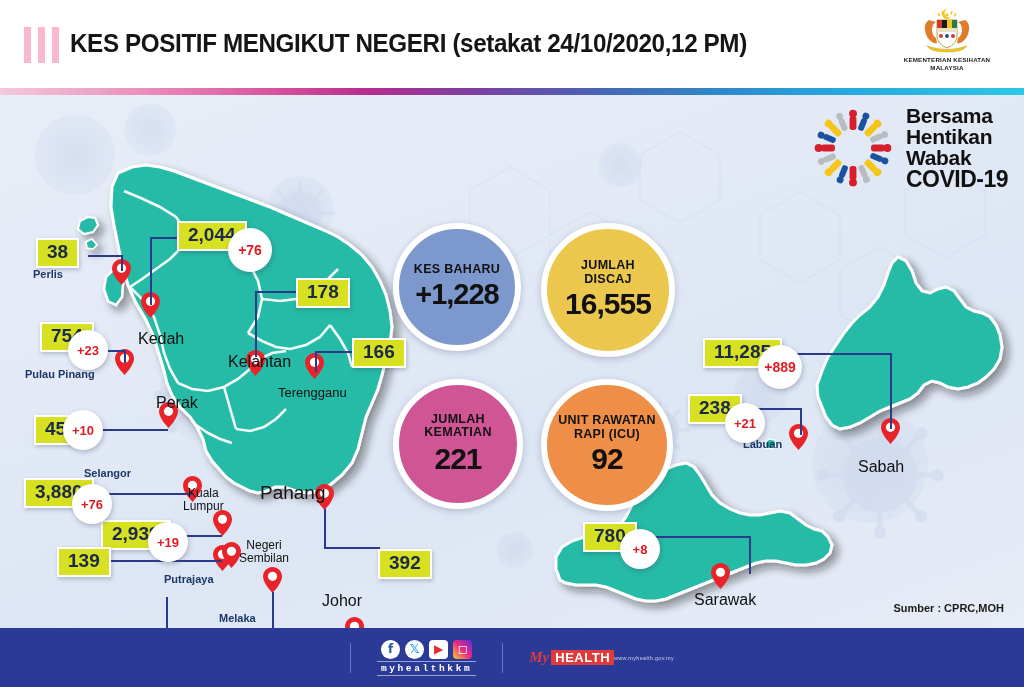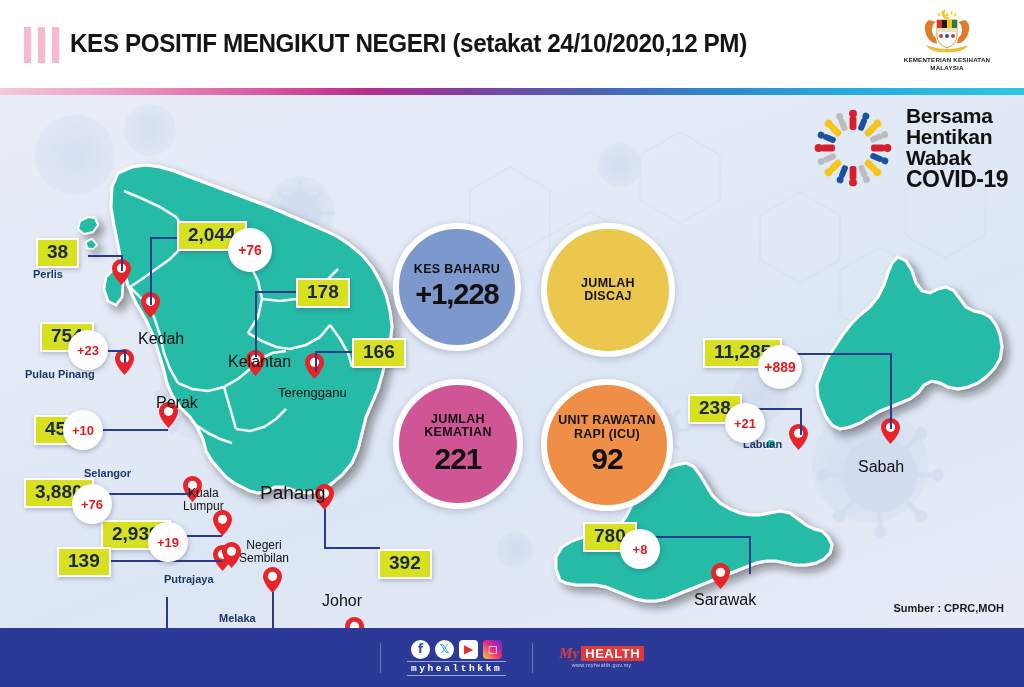--- a/index.html
+++ b/index.html
@@ -56,21 +56,21 @@
   .sico { width: 19px; height: 19px; border-radius: 4px; display: flex;
           align-items: center; justify-content: center; color: #fff;
           font-size: 12px; font-weight: bold; font-family: "DejaVu Sans", sans-serif; }
   .sico.fb { background:#ffffff; color:#2b55a8; border-radius:50%; }
   .sico.tw { background:#ffffff; color:#1da1f2; border-radius:50%; }
   .sico.yt { background:#ffffff; color:#e02f2f; }
   .sico.ig { background:linear-gradient(45deg,#f9ce34,#ee2a7b,#6228d7); }
   .social-label { font-size: 9.5px; color: #ffffff; letter-spacing: 2.6px;
     font-weight: bold; border-top:1px solid #9aa4d6; border-bottom:1px solid #9aa4d6;
     padding: 1px 4px; font-family: Liberation Mono, monospace; }
-  .myhealth { display:flex; flex-direction:column; align-items:center; line-height:1; }
+  .myhealth { display:flex; flex-direction:row; align-items:center; line-height:1; }
   .mh-main { display:flex; align-items:center; gap:2px; }
   .mh-my { color:#e03a3a; font-weight:bold; font-size:15px; font-style:italic;
            font-family:"Liberation Serif", serif; }
   .mh-health { background:#e03a3a; color:#fff; font-weight:bold; font-size:13px;
                padding:1px 4px; letter-spacing:.5px; }
   .mh-sub { font-size:5.5px; color:#c9cfe8; margin-top:2px; letter-spacing:.3px; }
 
   
   .stat {
     position: absolute; border-radius: 50%;
@@ -488,20 +488,21 @@
     <div class="chip" style="left:583px; top:427px;">780</div>
     <div class="delta sm" style="left:620px; top:434px;">+8</div>
 
     <div class="stat s-baharu">
       <div class="lbl">KES BAHARU</div>
       <div class="val">+1,228</div>
     </div>
     <div class="stat s-discaj">
       <div class="lbl">JUMLAH</div>
       <div class="lbl">DISCAJ</div>
+      <div class="val">16,555</div>
     </div>
     <div class="stat s-kematian">
       <div class="lbl">JUMLAH</div>
       <div class="lbl">KEMATIAN</div>
       <div class="val">221</div>
     </div>
     <div class="stat s-icu">
       <div class="lbl">UNIT RAWATAN</div>
       <div class="lbl">RAPI (ICU)</div>
       <div class="val">92</div>

